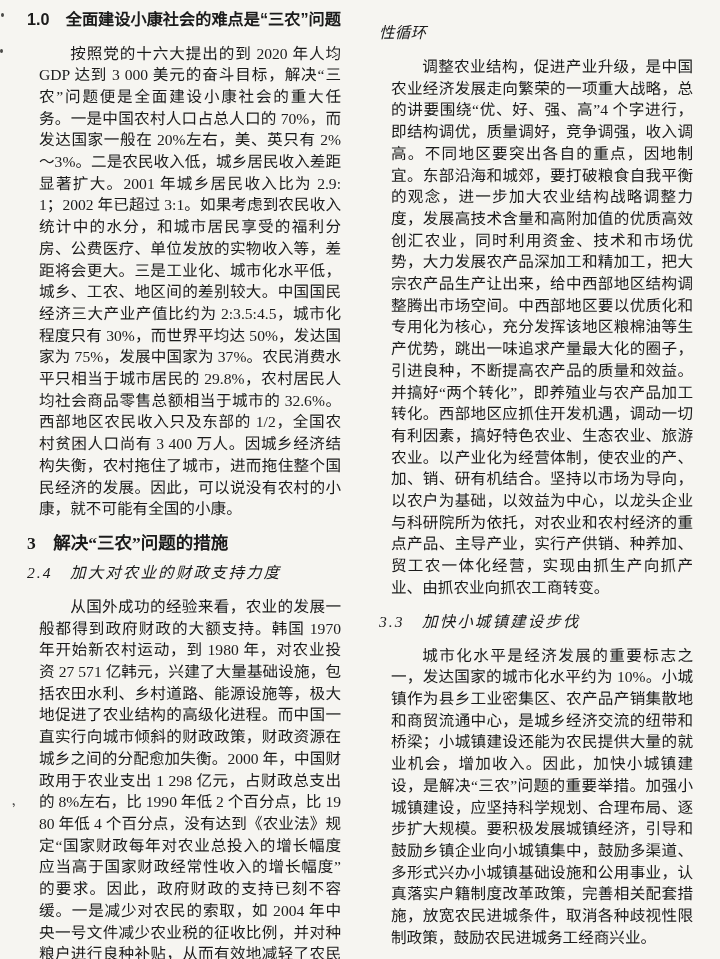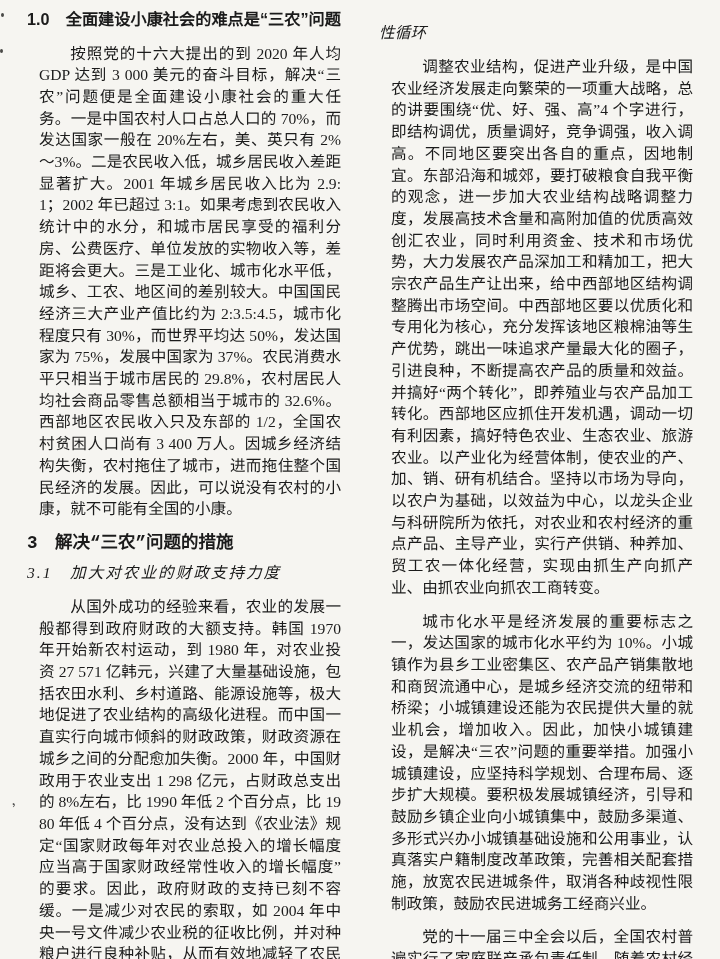--- a/index.html
+++ b/index.html
@@ -40,21 +40,21 @@
   .h-sub {
     margin: 1px 0 2px 0;
     font-family: "Liberation Sans", "DejaVu Sans", sans-serif;
     font-weight: 700;
     font-size: 16.2px;
     line-height: 22.5px;
     text-indent: 0;
   }
   .h-main {
     margin: 11px 0 7px 0;
-    font-family: Liberation Mono, monospace;
+    font-family: Liberation Serif, serif;
     font-weight: 700;
     font-size: 17.5px;
     line-height: 23px;
     text-indent: 0;
   }
   
   .h-kai {
     margin: 4px 0 2px 0;
     font-style: italic;
     font-weight: 500;
@@ -89,28 +89,29 @@
 </style>
 </head>
 <body style="background: rgb(246, 245, 241); color: rgb(27, 27, 27);">
 
 <div class="page">
 
   <div class="col">
     <div class="h-sub">1.0　全面建设小康社会的难点是“三农”问题</div>
     <p class="para">按照党的十六大提出的到 2020 年人均 GDP 达到 3 000 美元的奋斗目标，解决“三农”问题便是全面建设小康社会的重大任务。一是中国农村人口占总人口的 70%，而发达国家一般在 20%左右，美、英只有 2%～3%。二是农民收入低，城乡居民收入差距显著扩大。2001 年城乡居民收入比为 2.9:1；2002 年已超过 3:1。如果考虑到农民收入统计中的水分，和城市居民享受的福利分房、公费医疗、单位发放的实物收入等，差距将会更大。三是工业化、城市化水平低，城乡、工农、地区间的差别较大。中国国民经济三大产业产值比约为 2:3.5:4.5，城市化程度只有 30%，而世界平均达 50%，发达国家为 75%，发展中国家为 37%。农民消费水平只相当于城市居民的 29.8%，农村居民人均社会商品零售总额相当于城市的 32.6%。西部地区农民收入只及东部的 1/2，全国农村贫困人口尚有 3 400 万人。因城乡经济结构失衡，农村拖住了城市，进而拖住整个国民经济的发展。因此，可以说没有农村的小康，就不可能有全国的小康。</p>
     <div class="h-main">3　解决“三农”问题的措施</div>
-    <div class="h-kai">3.1　加大对农业的财政支持力度</div>
+    <div class="h-kai">2.4　加大对农业的财政支持力度</div>
     <p class="para">从国外成功的经验来看，农业的发展一般都得到政府财政的大额支持。韩国 1970 年开始新农村运动，到 1980 年，对农业投资 27 571 亿韩元，兴建了大量基础设施，包括农田水利、乡村道路、能源设施等，极大地促进了农业结构的高级化进程。而中国一直实行向城市倾斜的财政政策，财政资源在城乡之间的分配愈加失衡。2000 年，中国财政用于农业支出 1 298 亿元，占财政总支出的 8%左右，比 1990 年低 2 个百分点，比 1980 年低 4 个百分点，没有达到《农业法》规定“国家财政每年对农业总投入的增长幅度应当高于国家财政经常性收入的增长幅度”的要求。因此，政府财政的支持已刻不容缓。一是减少对农民的索取，如 2004 年中央一号文件减少农业税的征收比例，并对种粮户进行良种补贴，从而有效地减轻了农民的负担，增加了农民收入；二是政府财政拿出部分资金支持农村的基础设施建设，特别是水、电、路、生态能源等基础工程的建设，以增强农业的发展后劲和提高农民的生活质量。</p>
 
   </div>
 
   <div class="col">
     <div class="h-kai cont tight">性循环</div>
     <p class="para">调整农业结构，促进产业升级，是中国农业经济发展走向繁荣的一项重大战略，总的讲要围绕“优、好、强、高”4 个字进行，即结构调优，质量调好，竞争调强，收入调高。不同地区要突出各自的重点，因地制宜。东部沿海和城郊，要打破粮食自我平衡的观念，进一步加大农业结构战略调整力度，发展高技术含量和高附加值的优质高效创汇农业，同时利用资金、技术和市场优势，大力发展农产品深加工和精加工，把大宗农产品生产让出来，给中西部地区结构调整腾出市场空间。中西部地区要以优质化和专用化为核心，充分发挥该地区粮棉油等生产优势，跳出一味追求产量最大化的圈子，引进良种，不断提高农产品的质量和效益。并搞好“两个转化”，即养殖业与农产品加工转化。西部地区应抓住开发机遇，调动一切有利因素，搞好特色农业、生态农业、旅游农业。以产业化为经营体制，使农业的产、加、销、研有机结合。坚持以市场为导向，以农户为基础，以效益为中心，以龙头企业与科研院所为依托，对农业和农村经济的重点产品、主导产业，实行产供销、种养加、贸工农一体化经营，实现由抓生产向抓产业、由抓农业向抓农工商转变。</p>
+    <div class="h-kai">3.3　加快小城镇建设步伐</div>
     <p class="para">城市化水平是经济发展的重要标志之一，发达国家的城市化水平约为 10%。小城镇作为县乡工业密集区、农产品产销集散地和商贸流通中心，是城乡经济交流的纽带和桥梁；小城镇建设还能为农民提供大量的就业机会，增加收入。因此，加快小城镇建设，是解决“三农”问题的重要举措。加强小城镇建设，应坚持科学规划、合理布局、逐步扩大规模。要积极发展城镇经济，引导和鼓励乡镇企业向小城镇集中，鼓励多渠道、多形式兴办小城镇基础设施和公用事业，认真落实户籍制度改革政策，完善相关配套措施，放宽农民进城条件，取消各种歧视性限制政策，鼓励农民进城务工经商兴业。</p>
     <p class="para"><span>党的十一届三中全会以后，全国农村普遍实行了家庭联产承包责任制，随着农村经济的发展，又在联产承包责任制的基础上实行了一系列的改革，并形成了一整套农村改革措施。在这些改革措施的推动下，农村经济、社会面貌发生了巨大的变化。但是，改革是个不断完善的渐进过程，</span></p>
   </div>
 
   <span class="artifact">’</span>
   <span class="speck s1"></span>
   <span class="speck s2"></span>
 
 </div>
 

